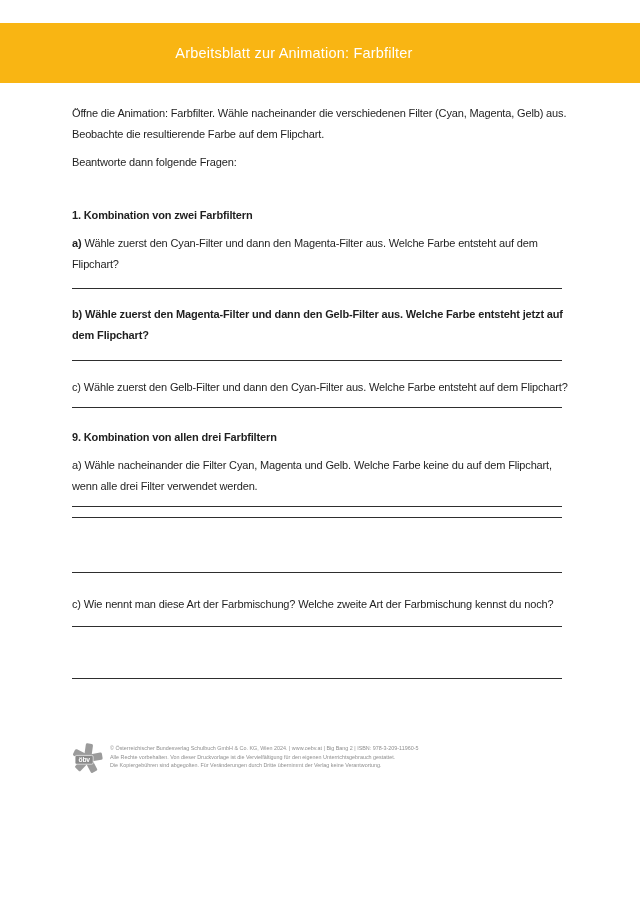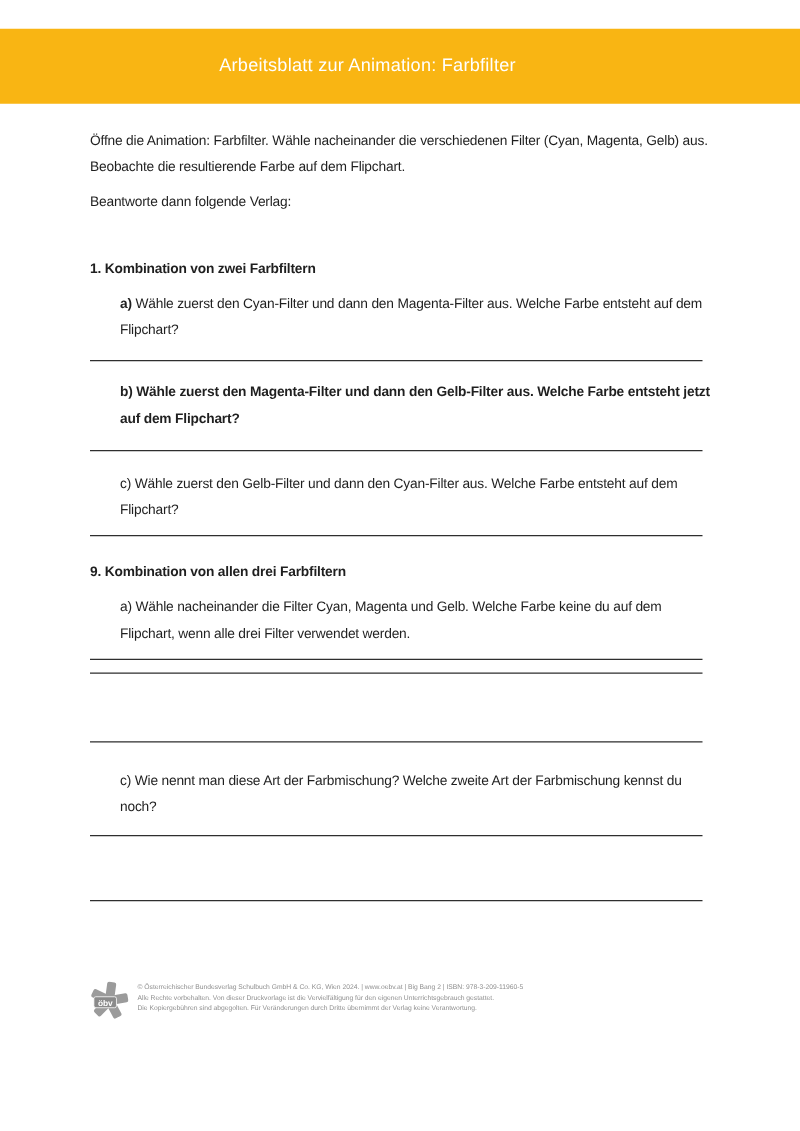--- a/index.html
+++ b/index.html
@@ -33,21 +33,21 @@
     font-size: 11px;
     line-height: 21px;
     letter-spacing: -0.15px;
   }
   p, h3 { margin: 0; padding: 0; }
   .intro-1 { margin-top: 20px; }
   .intro-2 { margin-top: 7px; }
   h3.section-heading { font-size: 11px; font-weight: 700; letter-spacing: -0.15px; }
   .sec1-heading { margin-top: 32px; }
   .sec2-heading { margin-top: 19px; }
-  .question { margin-top: 7px; margin-left: 24px; }
+  .question { margin-top: 7px; }
   .q-1b { margin-top: 15px; font-weight: bold; }
   .q-1c { margin-top: 16px; }
   .q-2b { margin-top: 22px; }
   .q-2c { margin-top: 21px; }
   .qlabel-bold { font-weight: 700; }
   .answer-line {
     width: 490px;
     height: 0;
     border-bottom: 1.4px solid #2e2e2e;
   }
@@ -77,21 +77,21 @@
 </head>
 <body>
 
 <div class="band">
   <span class="band-title">Arbeitsblatt zur Animation: Farbfilter</span>
 </div>
 
 <div class="content">
 
   <p class="intro-1">Öffne die Animation: Farbfilter. Wähle nacheinander die verschiedenen Filter (Cyan, Magenta, Gelb) aus. Beobachte die resultierende Farbe auf dem Flipchart.</p>
-  <p class="intro-2">Beantworte dann folgende Verlag:</p>
+  <p class="intro-2">Beantworte dann folgende Fragen:</p>
 
   <h3 class="section-heading sec1-heading">1. Kombination von zwei Farbfiltern</h3>
 
   <p class="question q-1a"><span class="qlabel-bold">a)</span> <span>Wähle zuerst den Cyan-Filter und dann den Magenta-Filter aus. Welche Farbe entsteht auf dem Flipchart?</span></p>
   <div class="answer-line al-1a"></div>
 
   <p class="question q-1b"><span>b)</span> <span>Wähle zuerst den Magenta-Filter und dann den Gelb-Filter aus. Welche Farbe entsteht jetzt auf dem Flipchart?</span></p>
   <div class="answer-line al-1b"></div>
 
   <p class="question q-1c"><span>c)</span> <span>Wähle zuerst den Gelb-Filter und dann den Cyan-Filter aus. Welche Farbe entsteht auf dem Flipchart?</span></p>

